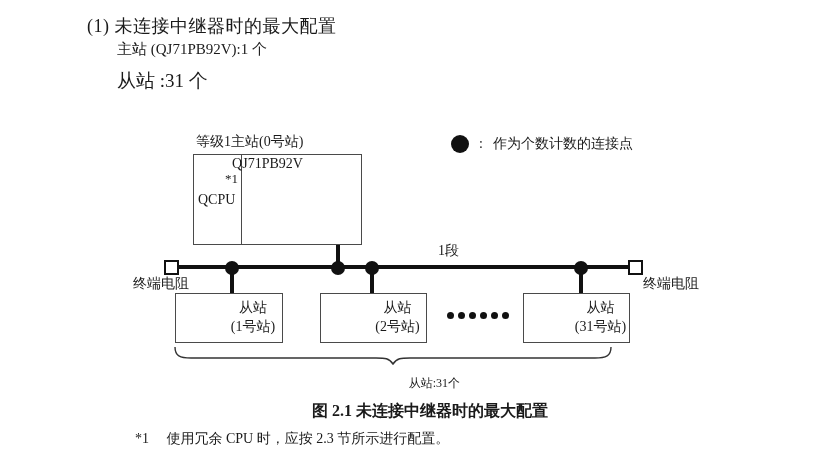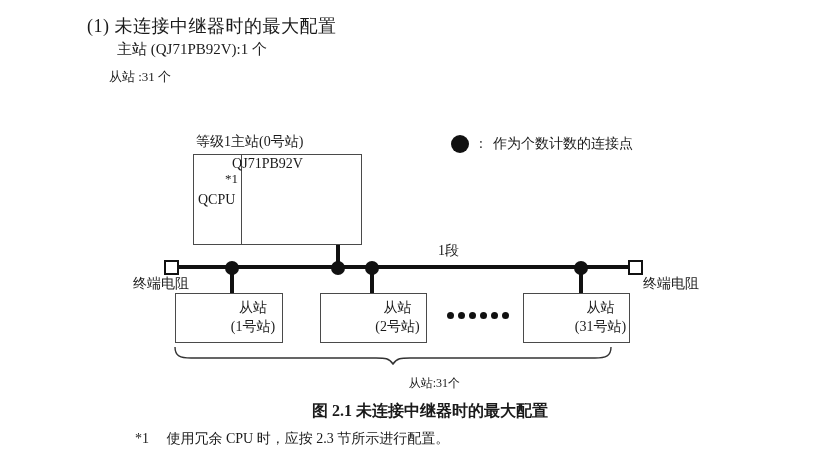--- a/index.html
+++ b/index.html
@@ -8,21 +8,21 @@
     background:#ffffff;
     position:relative;
     overflow:hidden;
     font-family:"Liberation Serif","DejaVu Serif",serif;
     color:#1a1a1a;
   }
   .abs{position:absolute;}
   
   .doc-title{left:87px;top:14px;font-size:18px;font-weight:normal;letter-spacing:0.5px;}
   .hline1{left:117px;top:40px;font-size:15px;}
-  .hline2{left:109px;top:68px;font-size:13px;}
+  .hline2{left:117px;top:68px;font-size:19px;}
   
   .master-label{left:196px;top:133px;font-size:14px;}
   .master-box{
     left:193px;top:154px;width:169px;height:91px;
     border:1px solid #4a4a4a;box-sizing:border-box;
     display:flex;background:#fff;
   }
   .mcell{border-right:1px solid #4a4a4a;box-sizing:border-box;position:relative;
          display:flex;align-items:center;justify-content:center;font-size:14px;}
   .mcell:last-child{border-right:none;}

